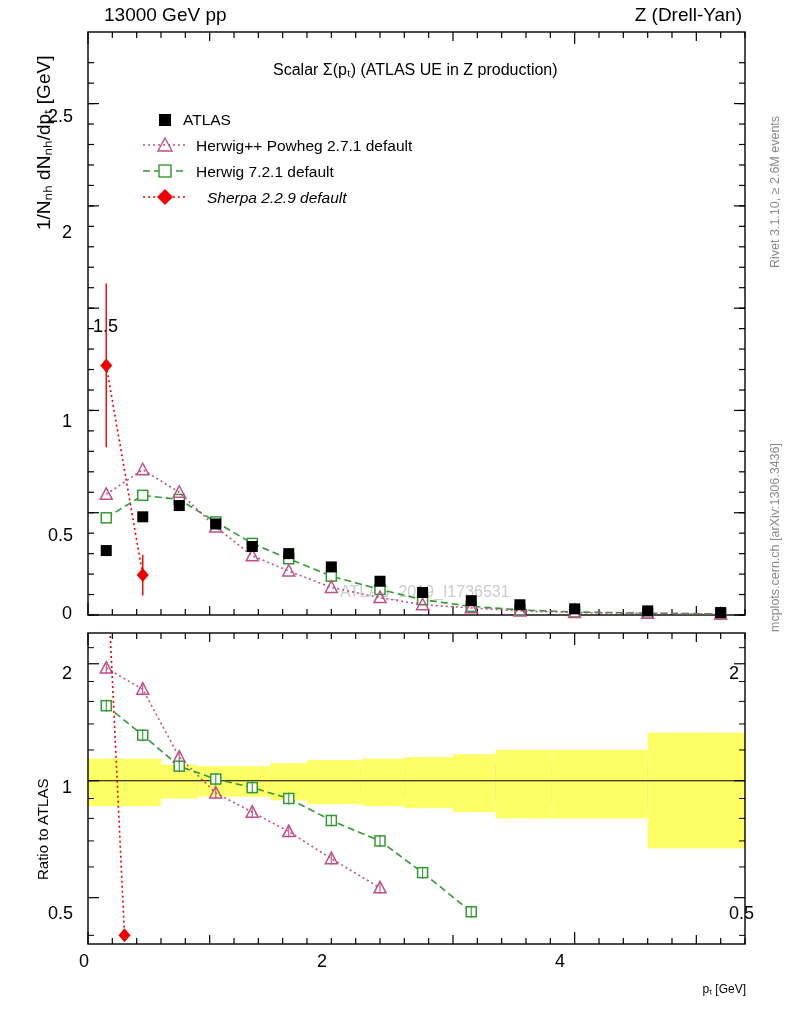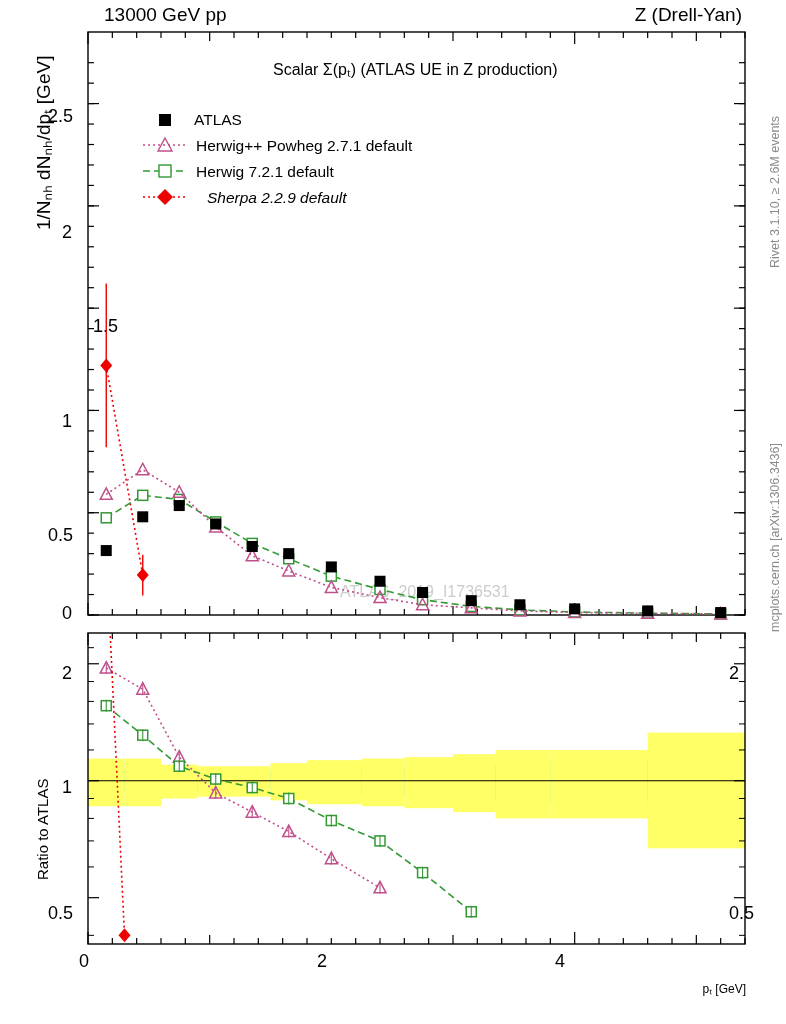--- a/index.html
+++ b/index.html
@@ -76,21 +76,21 @@
     <span>mcplots.cern.ch [arXiv:1306.3436]</span>
   </div>
 
   <div class="txt watermark" style="left:340px; top:583px;">ATLAS_2019_I1736531</div>
 
   <div style="position:absolute; left:143px; top:106px;">
     <div style="position:relative; height:26px;">
       <svg width="56" height="26" style="position:absolute; left:0; top:0;">
         <rect x="16" y="8" width="12" height="12" fill="#000000"></rect>
       </svg>
-      <span class="txt legend-lbl" style="left:51px; top:5px;">ATLAS</span>
+      <span class="txt legend-lbl" style="left:40px; top:5px;">ATLAS</span>
     </div>
     <div style="position:relative; height:26px;">
       <svg width="56" height="26" style="position:absolute; left:0; top:0;">
         <line x1="0" y1="13" x2="44" y2="13" stroke="#c0508c" stroke-width="1.6" stroke-dasharray="2,3"></line>
         <polygon points="22,6 29,19 15,19" fill="none" stroke="#c0508c" stroke-width="1.4"></polygon>
       </svg>
       <span class="txt legend-lbl" style="left:53px; top:5px;">Herwig++ Powheg 2.7.1 default</span>
     </div>
     <div style="position:relative; height:26px;">
       <svg width="56" height="26" style="position:absolute; left:0; top:0;">

